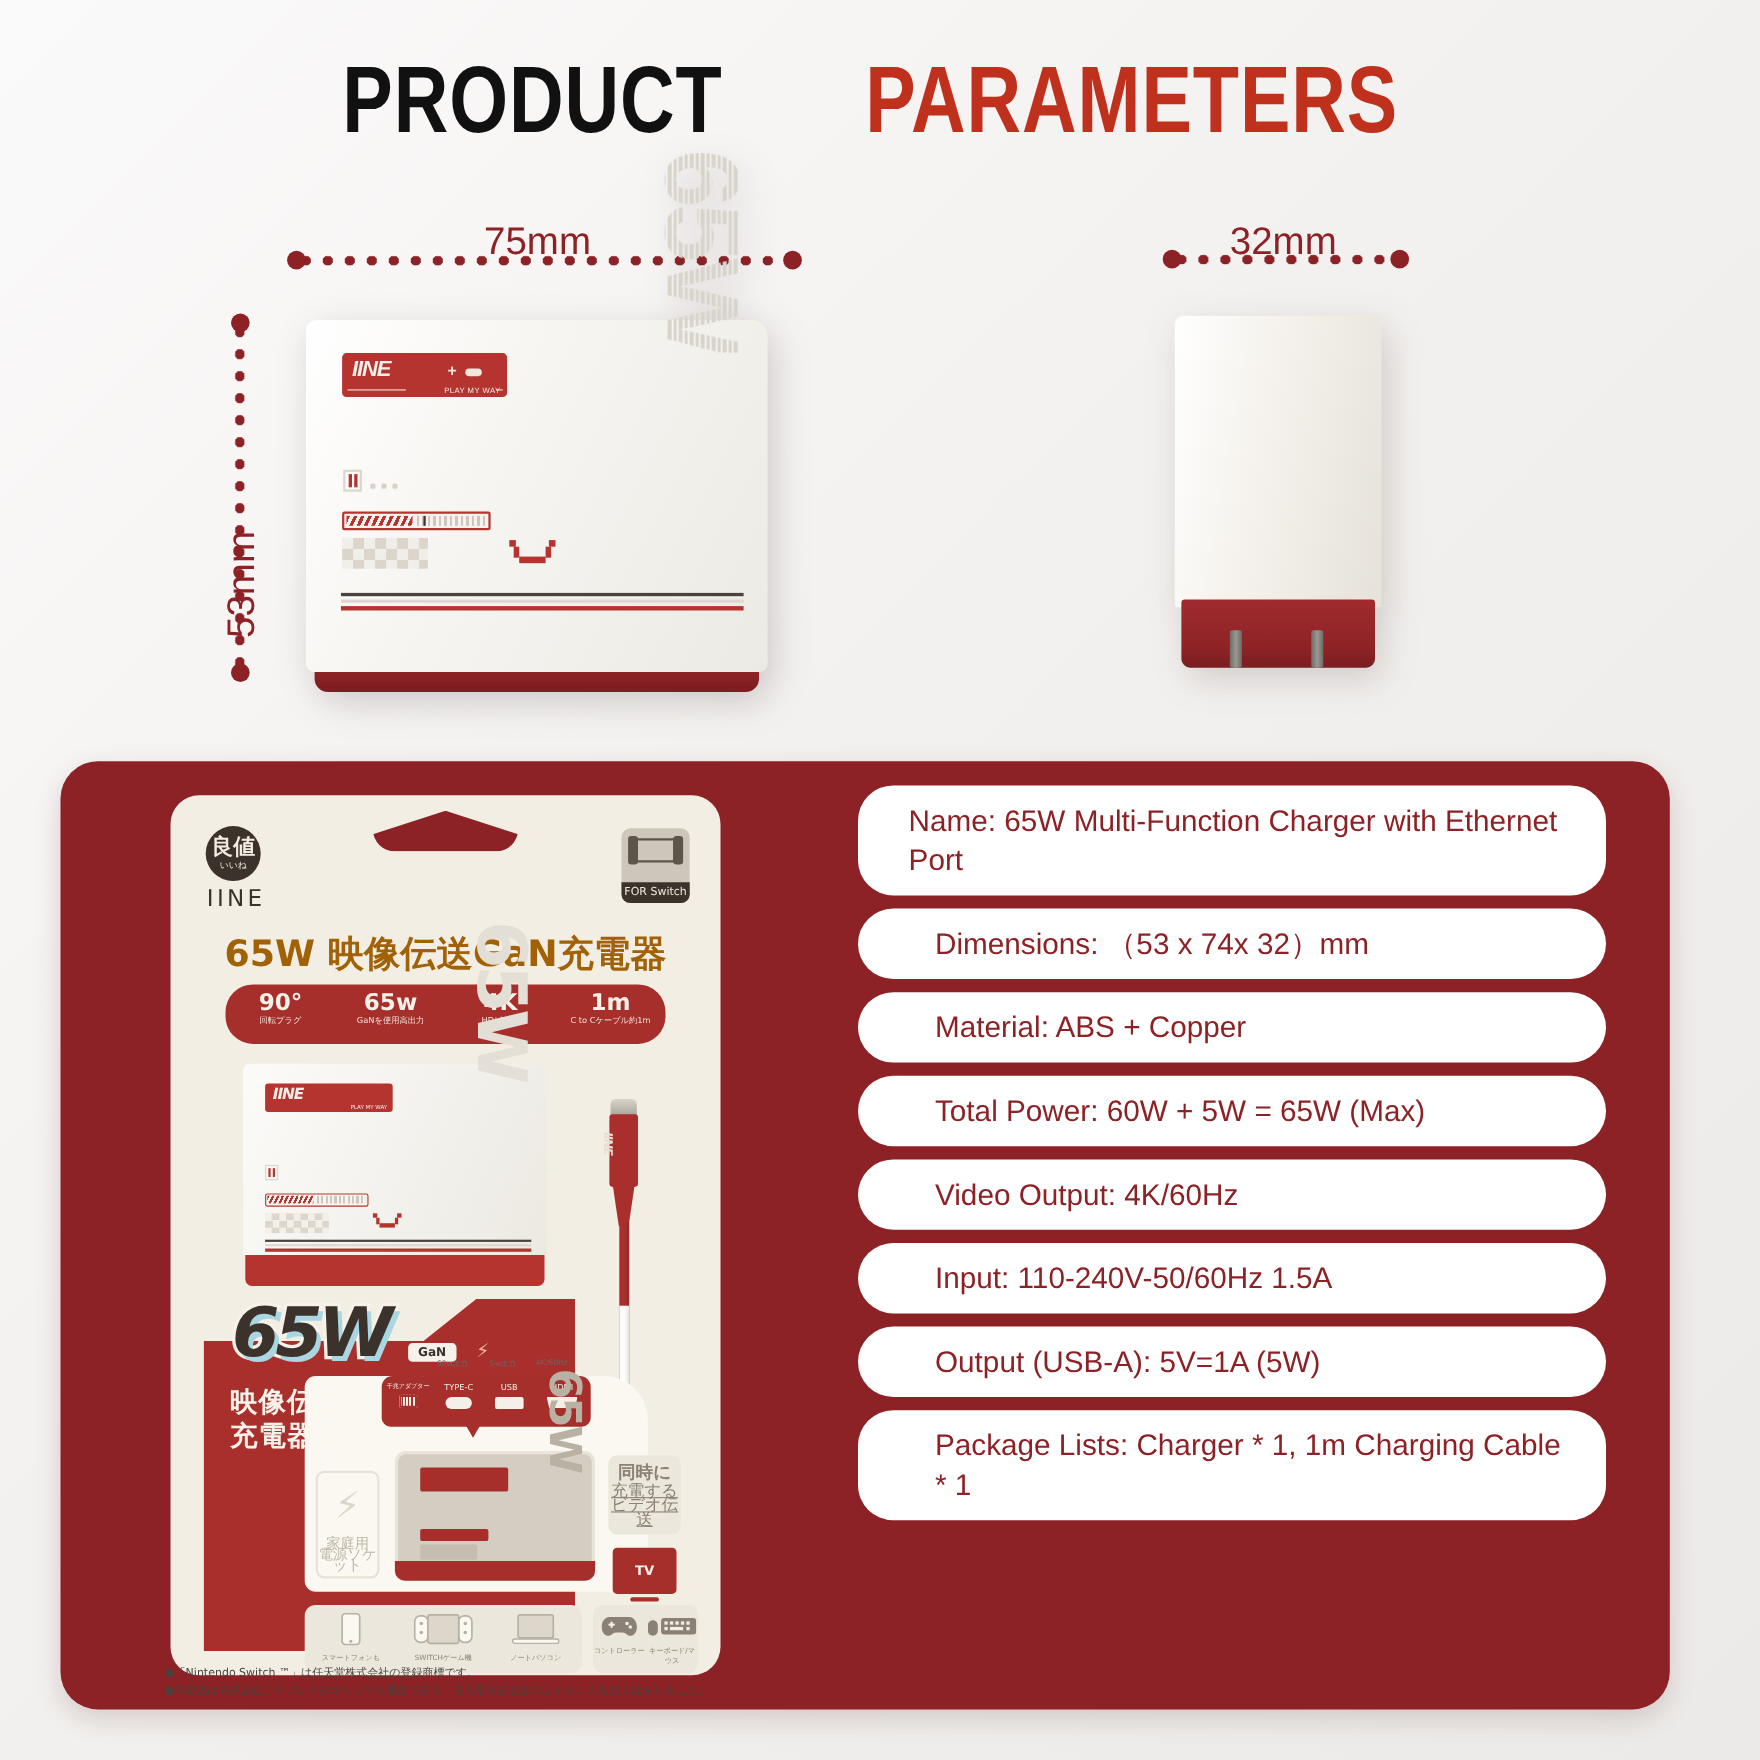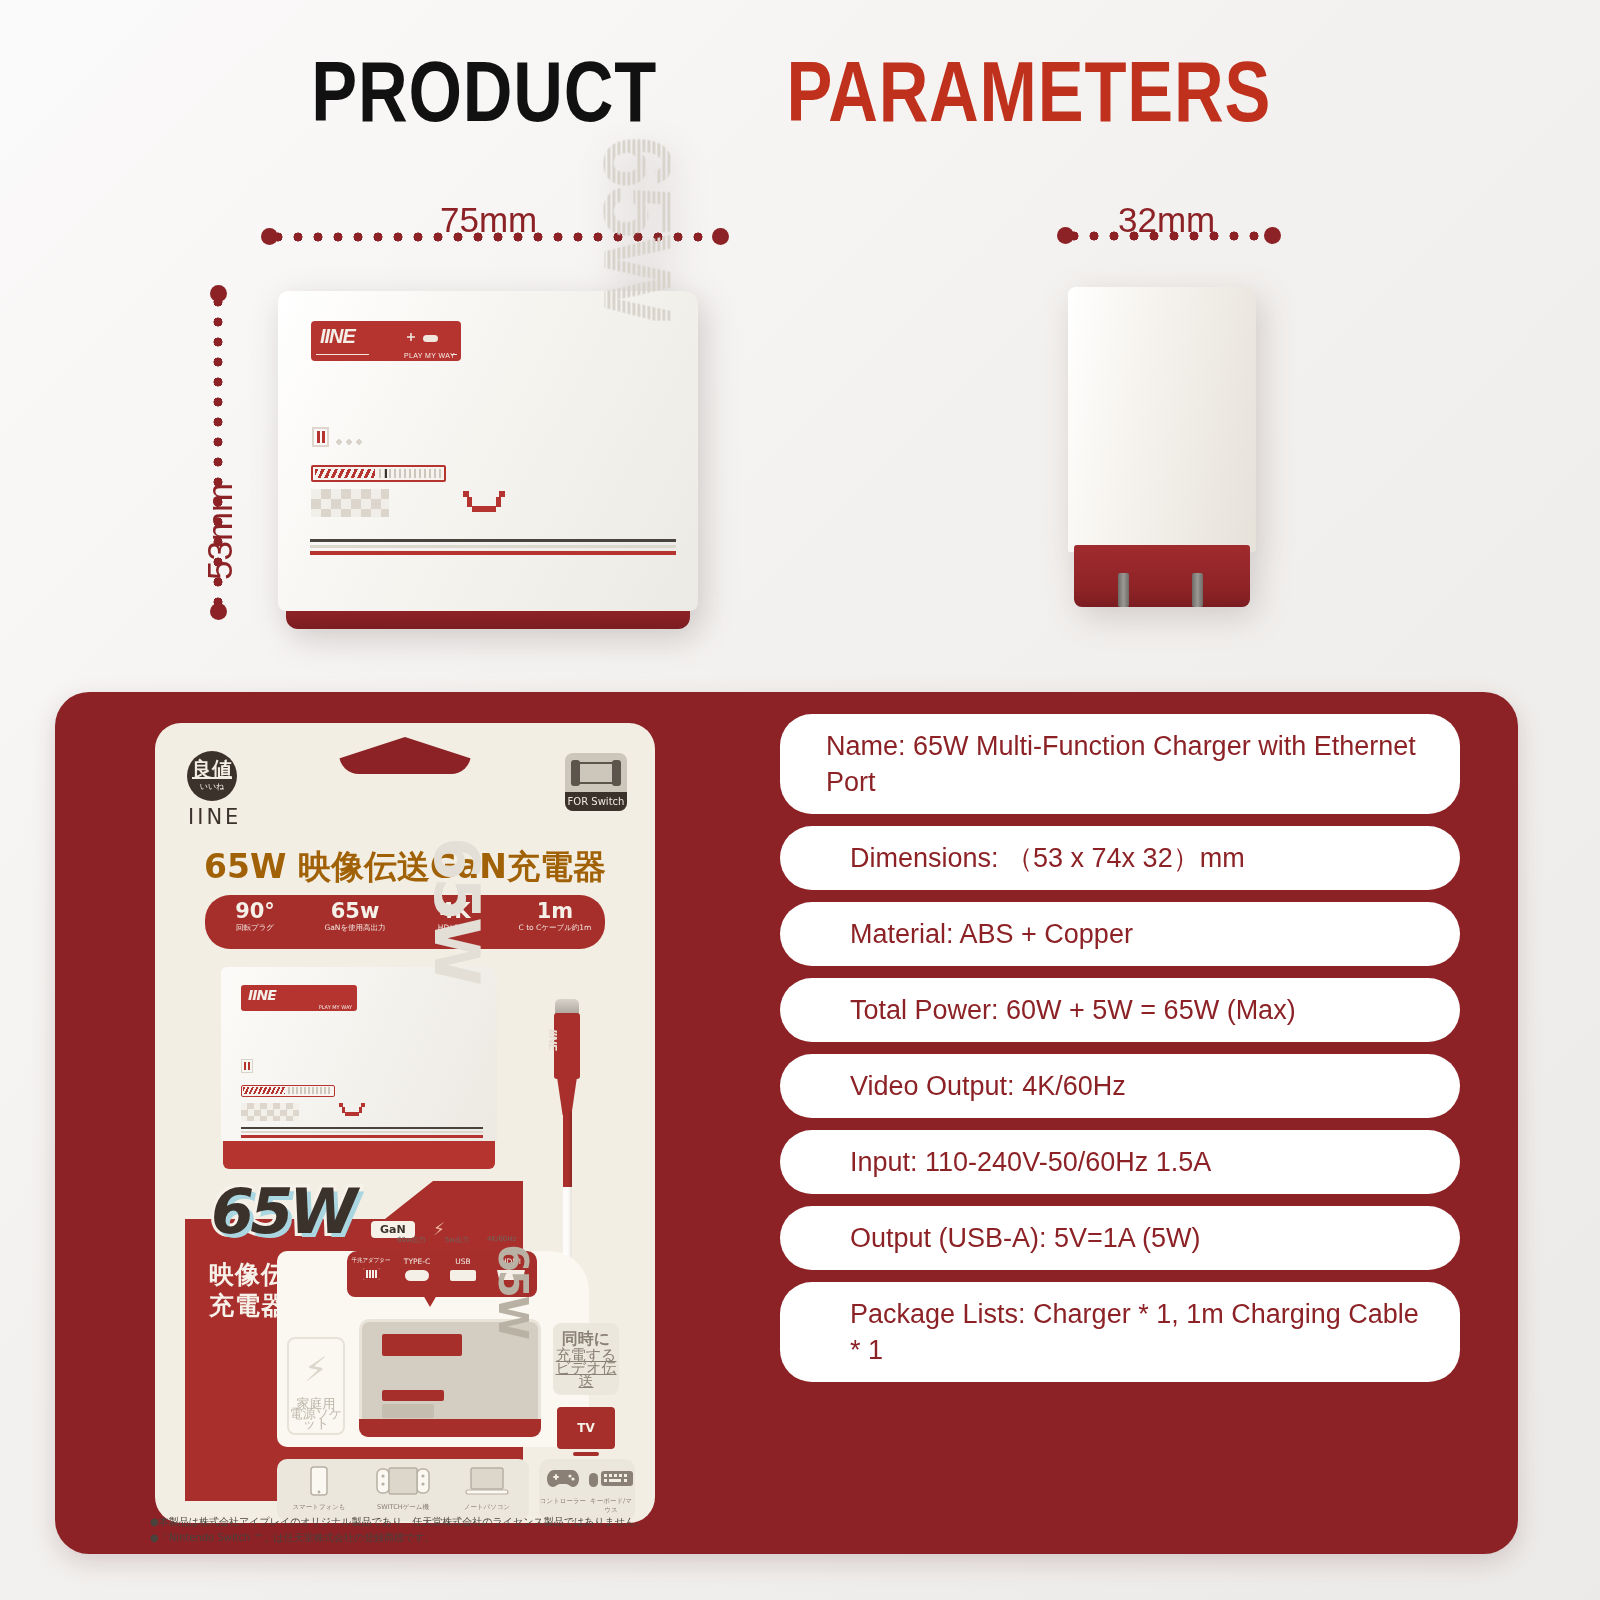--- a/index.html
+++ b/index.html
@@ -129,25 +129,25 @@
   .pkg-hang {
     position: absolute; left: 50%; top: 14px; transform: translateX(-50%);
     width: 132px; height: 37px; background: #8c2226;
     clip-path: polygon(50% 0, 100% 58%, 100% 100%, 0 100%, 0 58%);
     border-radius: 0 0 20px 20px;
   }
   .pkg-logo-circle {
     position: absolute; left: 32px; top: 28px; width: 50px; height: 50px; border-radius: 50%;
     background: #3c322c; color: #f2ede2; text-align: center;
   }
-  .pkg-logo-circle .jp { font-size: 20px; line-height: 26px; display: block; padding-top: 5px; font-weight: bold; text-decoration: underline; }
+  .pkg-logo-circle .jp { font-size: 20px; line-height: 26px; display: block; padding-top: 5px; font-weight: bold; }
   .pkg-logo-circle .kana { font-size: 8px; line-height: 9px; display: block; }
   .pkg-logo-txt { position: absolute; left: 33px; top: 82px; font-size: 21px; letter-spacing: 3px; color: #3c322c; }
   .pkg-switch-badge {
-    position: absolute; right: 28px; top: 30px; width: 62px; height: 58px;
+    position: absolute; right: 28px; top: 30px; width: 62px; height: 68px;
     background: #cdc6bb; border-radius: 8px;
   }
   .pkg-switch-badge .scr { position: absolute; left: 13px; top: 9px; width: 36px; height: 22px; border: 2px solid #5d544c; border-radius: 2px; }
   .pkg-switch-badge .jc { position: absolute; top: 7px; width: 9px; height: 26px; background: #5d544c; border-radius: 3px; }
   .pkg-switch-badge .lbl {
     position: absolute; left: 0; right: 0; bottom: 0; height: 19px; background: #3c322c;
     color: #efe9df; font-size: 10px; line-height: 19px; text-align: center; border-radius: 0 0 8px 8px;
   }
   .pkg-title {
     position: absolute; left: 0; right: 0; top: 122px; text-align: center;
@@ -553,15 +553,15 @@
     <div class="spec-pill center">Total Power: 60W + 5W = 65W (Max)</div>
     <div class="spec-pill center">Video Output: 4K/60Hz</div>
     <div class="spec-pill center">Input: 110-240V-50/60Hz 1.5A</div>
     <div class="spec-pill center">Output (USB-A): 5V=1A (5W)</div>
     <div class="spec-pill two center">Package Lists: Charger * 1, 1m Charging Cable * 1</div>
   </div>
 
 </div>
 
 <div class="disclaimer">
+  <div>●「Nintendo Switch ™」は任天堂株式会社の登録商標です。</div>
   <div>●本製品は株式会社アイプレイのオリジナル製品であり、任天堂株式会社のライセンス製品ではありません。</div>
-  <div>●「Nintendo Switch ™」は任天堂株式会社の登録商標です。</div>
 </div>
 
 </body></html>

